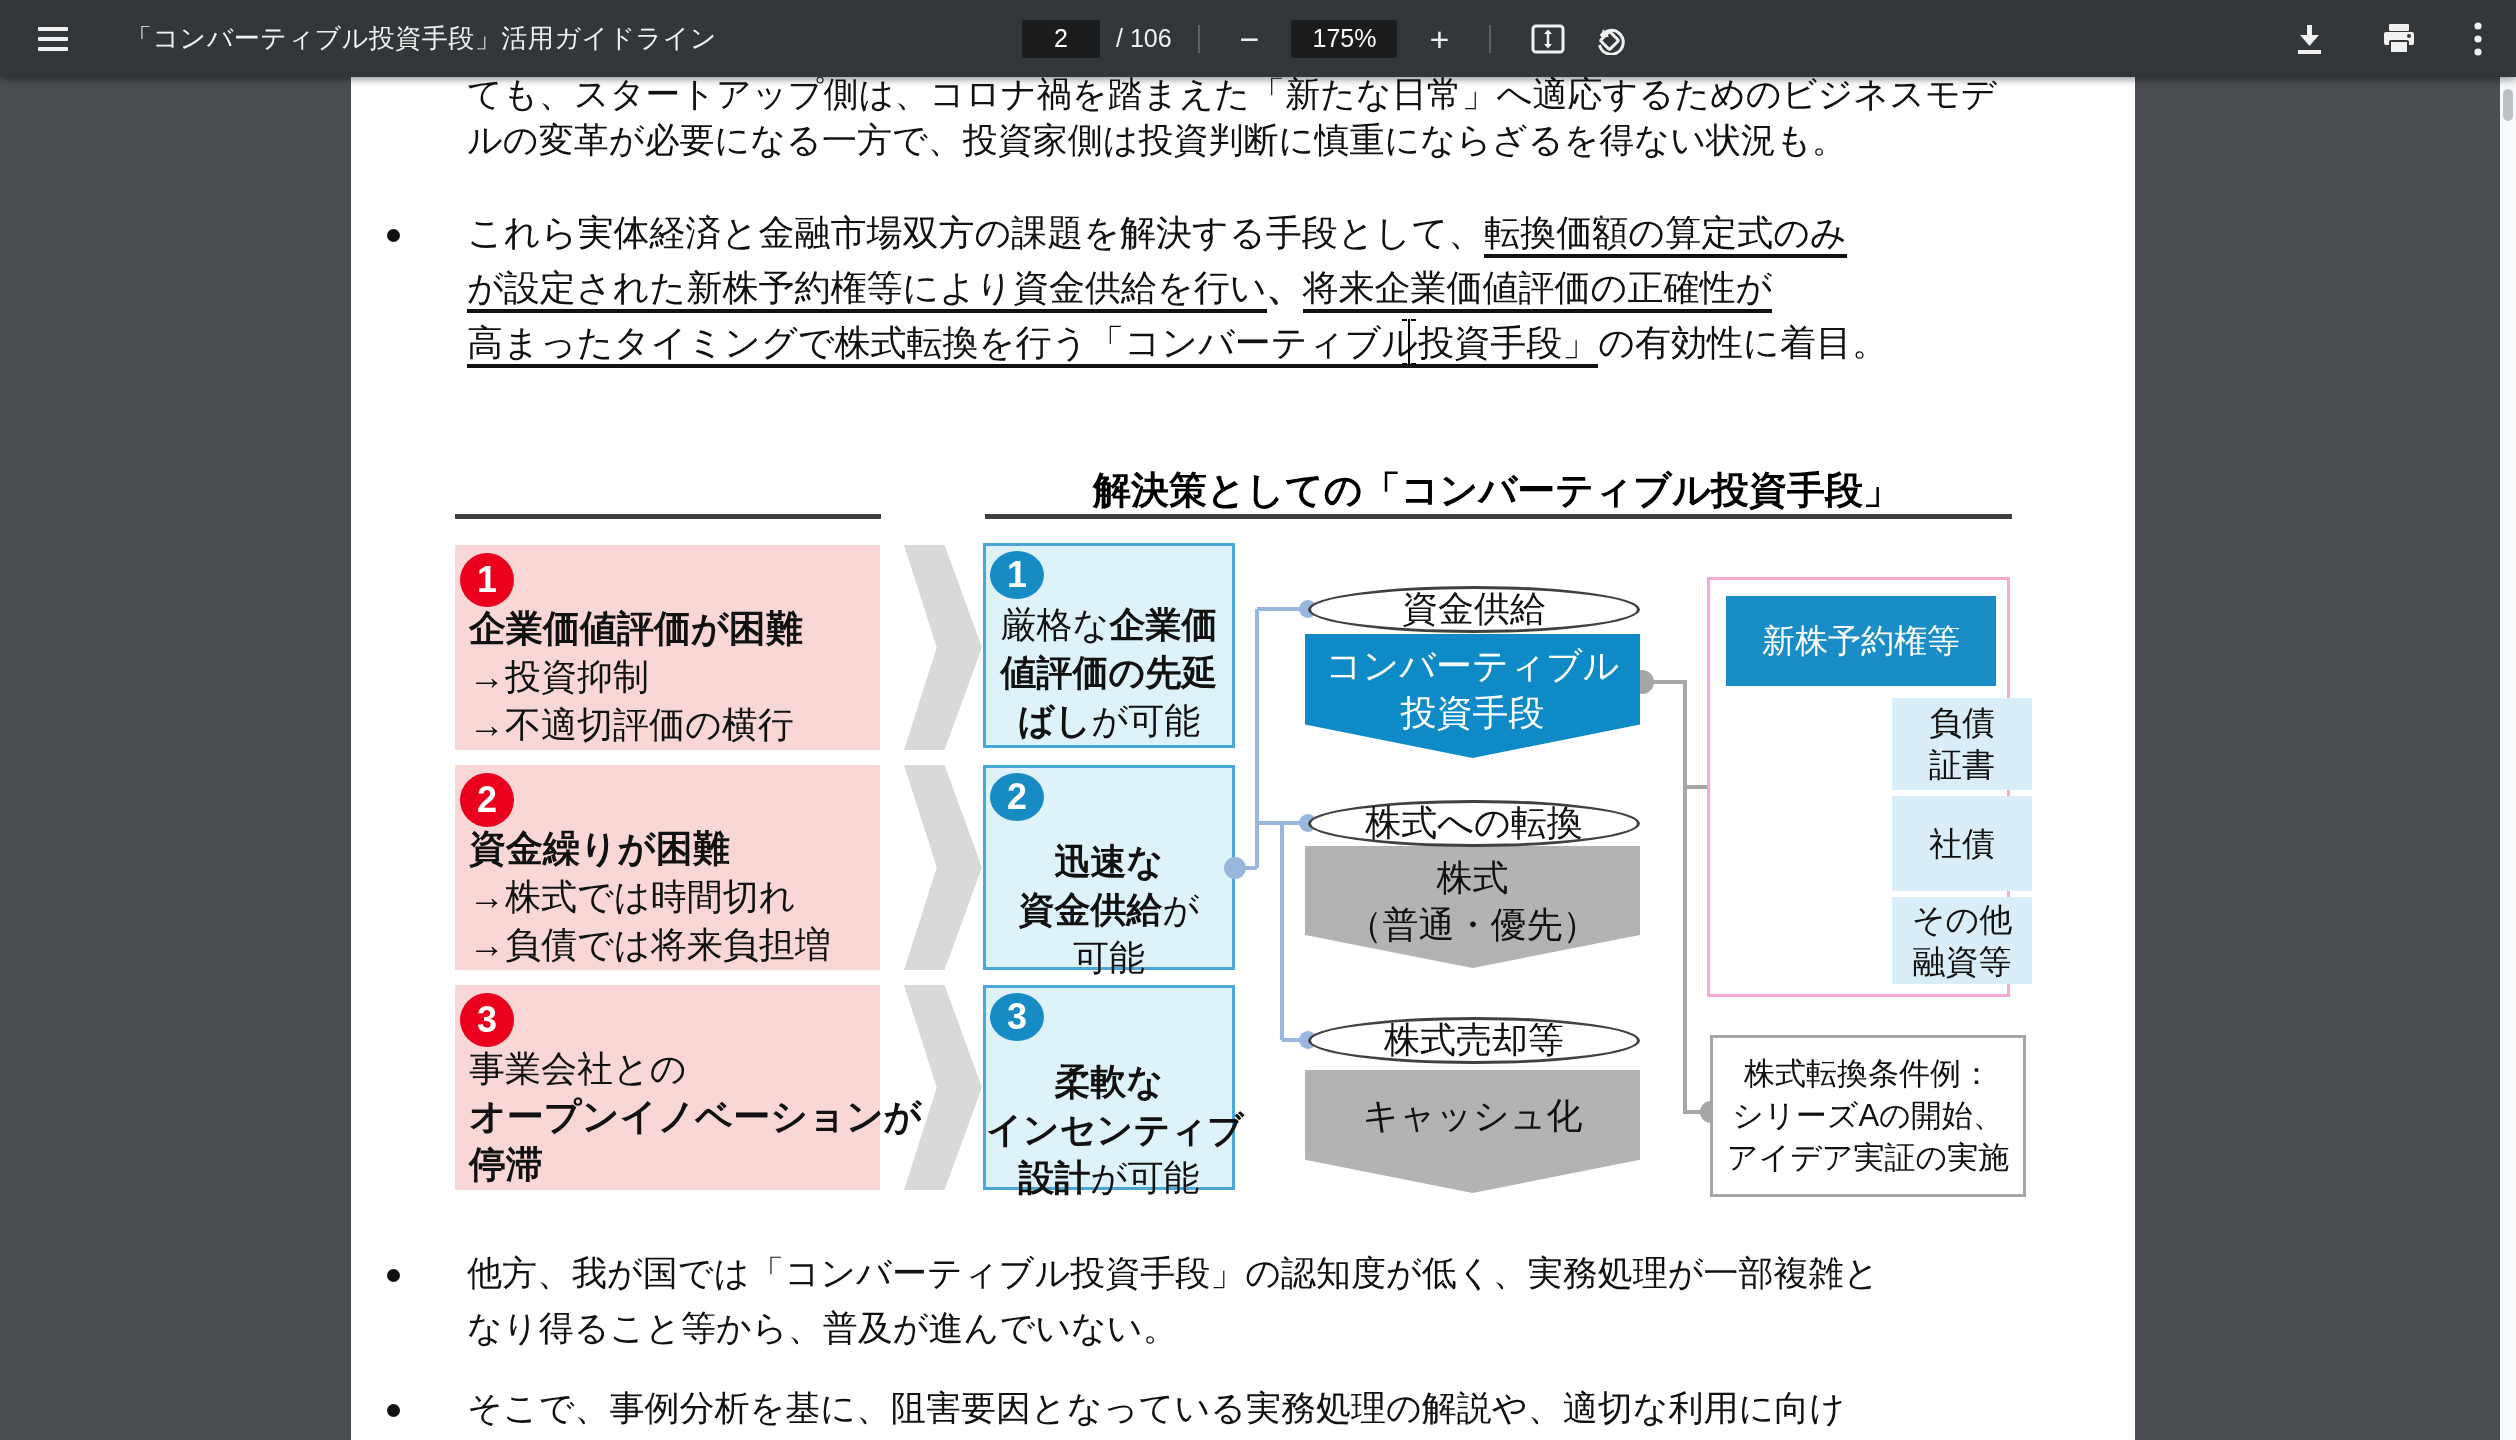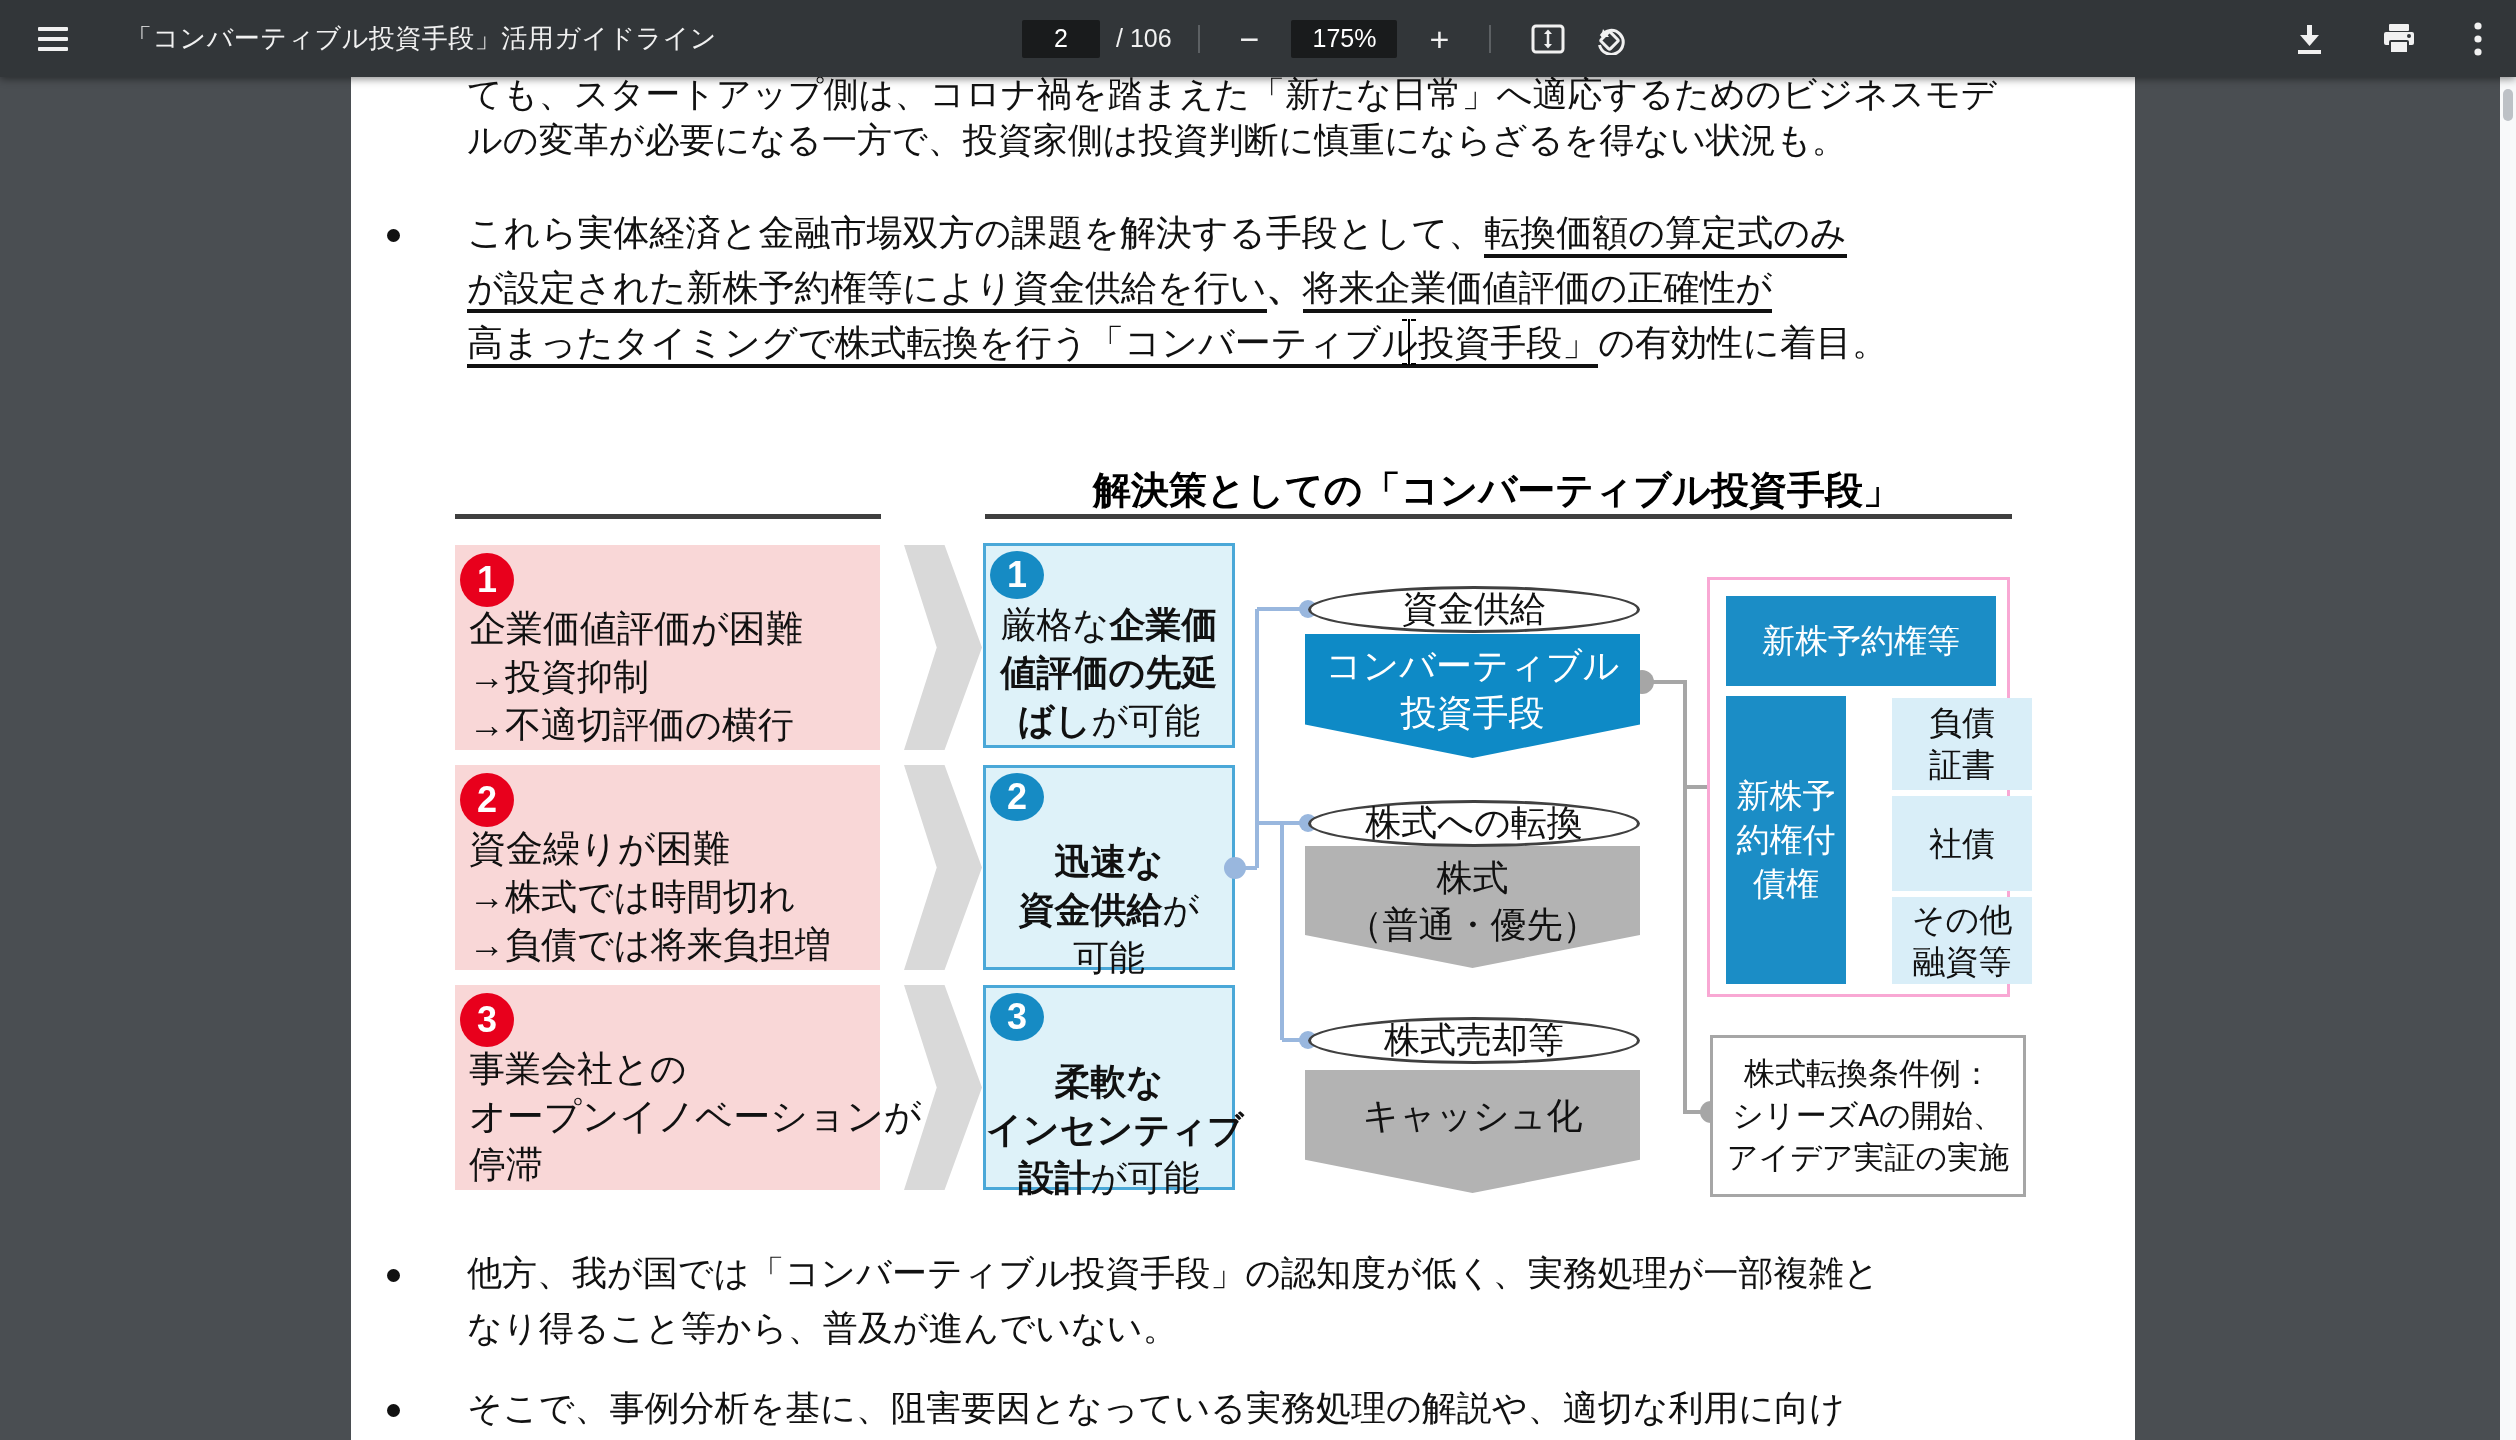--- a/index.html
+++ b/index.html
@@ -40,21 +40,21 @@
   
   .dg-header { position:absolute; font-size:38px; font-weight:bold; color:#000; white-space:nowrap; transform:translateX(-50%); }
   .dg-bar { position:absolute; height:5px; background:#3f3f3f; }
 
   .pink-box { position:absolute; left:104px; width:425px; height:205px; background:#f9d7d7; }
   .num-circle { position:absolute; left:5px; top:8px; width:54px; height:54px; border-radius:50%;
     color:#fff; font-size:36px; font-weight:bold; display:flex; align-items:center; justify-content:center; }
   .red { background:#e8001c; }
   .blue { background:#168bc4; }
   .pink-box .txt { position:absolute; left:14px; top:60px; font-size:36px; line-height:48px; white-space:nowrap; }
-  .pink-box .t-bold { font-weight:normal; font-size:37px; }
+  .pink-box .t-bold { font-weight:bold; font-size:37px; }
 
   .chevron { position:absolute; left:553px; width:78px; height:205px; background:#d9d9d9;
     clip-path:polygon(0 0,52% 0,100% 50%,52% 100%,0 100%,42% 50%); }
 
   .mid-box { position:absolute; left:632px; width:252px; height:205px; background:#def2f9;
     border:3px solid #4aa8d8; }
   .mid-box .txt { position:absolute; left:0; top:55px; width:100%; text-align:center;
     font-size:36px; line-height:48px; }
   .mid-box .num-circle { width:54px; height:48px; border-radius:50%; top:5px; left:4px; }
 
@@ -300,23 +300,20 @@
 
     <div class="ellipse" style="top:940px;">株式売却等</div>
     <div class="banner b-gray" style="top:993px; height:123px;">
       <div class="btxt" style="padding-top:22px;">
         <span class="jline">キャッシュ化</span>
       </div>
     </div>
 
     <div class="legal-box">
       <div class="lg-top">新株予約権等</div>
-      <div class="lg-left" style="white-space:pre-line;">新株予
-約権付
-債権</div>
       <div class="lg-cell" style="top:118px; height:92px; white-space:pre-line;">負債
 証書</div>
       <div class="lg-cell" style="top:216px; height:95px;">社債</div>
       <div class="lg-cell" style="top:317px; height:87px; white-space:pre-line;">その他
 融資等</div>
     </div>
 
     <div class="note-box">
       <span class="jline">株式転換条件例：</span>
       <span class="jline">シリーズAの開始、</span>

